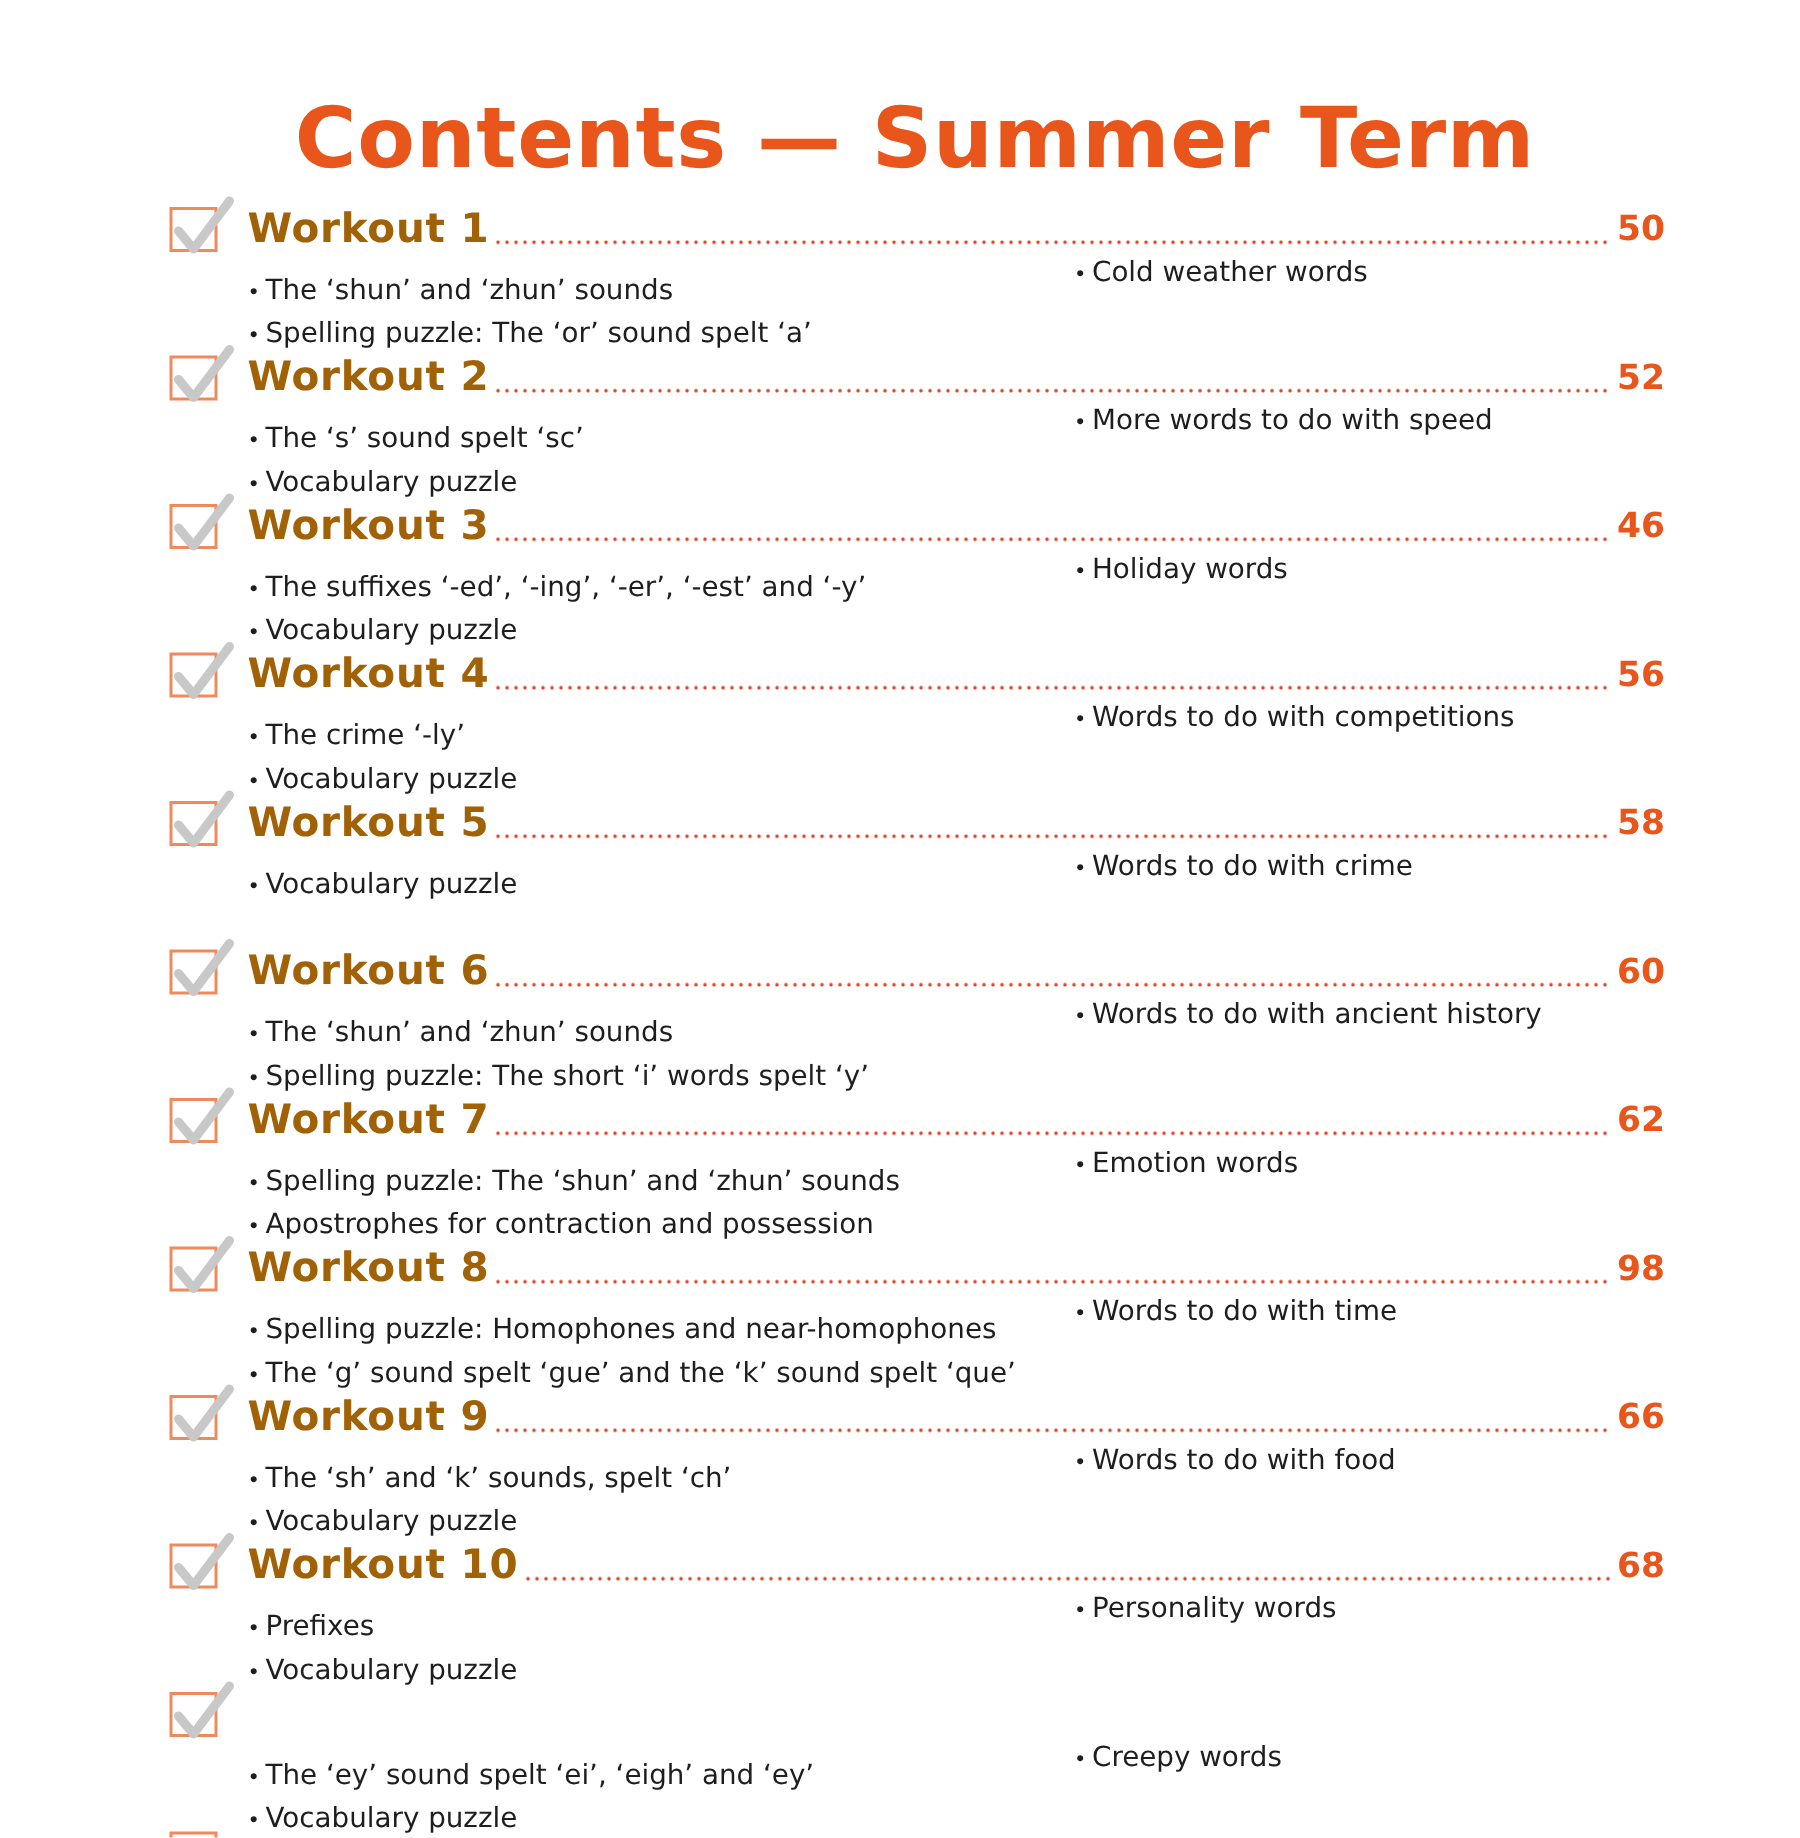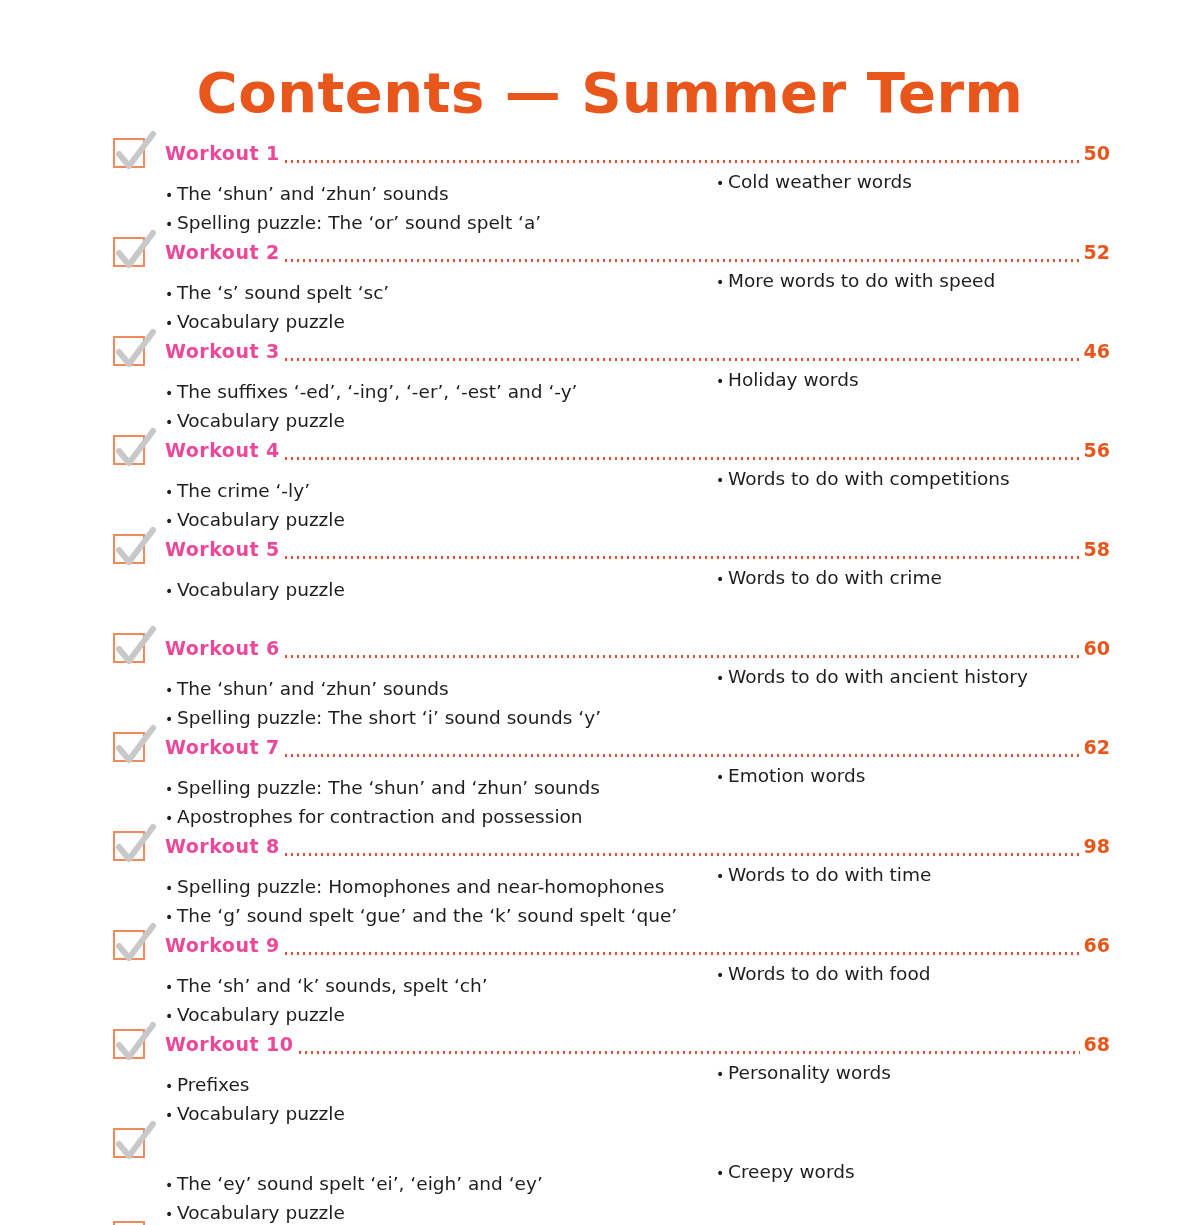--- a/index.html
+++ b/index.html
@@ -58,38 +58,38 @@
       position: absolute;
       left: 55px;
       top: 2px;
       right: 0;
       height: 36px;
       display: flex;
       align-items: flex-end;
     }
     .workout-title {
       font-weight: bold;
-      font-size: 19px;
-      color: #ec4899;
+      font-size: 27px;
+      color: #a16207;
       line-height: 34px;
       white-space: nowrap;
       letter-spacing: 0.5px;
       text-align: right;
     }
     .leader {
       flex: 1;
       height: 3px;
       margin: 0 4px 7px 3px;
       background-image: radial-gradient(circle, #e0482a 1.1px, transparent 1.4px);
       background-size: 6px 3px;
       background-repeat: repeat-x;
     }
     .page-num {
       font-weight: bold;
-      font-size: 19px;
+      font-size: 23px;
       color: #e8561c;
       line-height: 34px;
       white-space: nowrap;
       text-align: right;
     }
     .topics {
       position: absolute;
       left: 55px;
       top: 48px;
       width: 550px;
@@ -237,21 +237,21 @@
         <path d="M6 22 L16 34 L40 2" fill="none" stroke="#c8c8c8" stroke-width="6" stroke-linecap="round" stroke-linejoin="round"></path>
       </svg>
     </div>
     <div class="heading-row">
       <span class="workout-title">Workout 6</span>
       <span class="leader"></span>
       <span class="page-num">60</span>
     </div>
     <div class="topics">
         <div class="topic"><span class="bullet">•</span><span>The ‘shun’ and ‘zhun’ sounds</span></div>
-        <div class="topic"><span class="bullet">•</span><span>Spelling puzzle: The short ‘i’ sound sounds ‘y’</span></div>
+        <div class="topic"><span class="bullet">•</span><span>Spelling puzzle: The short ‘i’ words spelt ‘y’</span></div>
       </div>
     <div class="side">
       <div class="side-topic">
         <span class="bullet">•</span><span class="side-text">Words to do with ancient history</span>
       </div>
     </div>
   </div>
     <div class="entry">
     <div class="checkbox">
       <svg viewBox="0 0 44 40">

